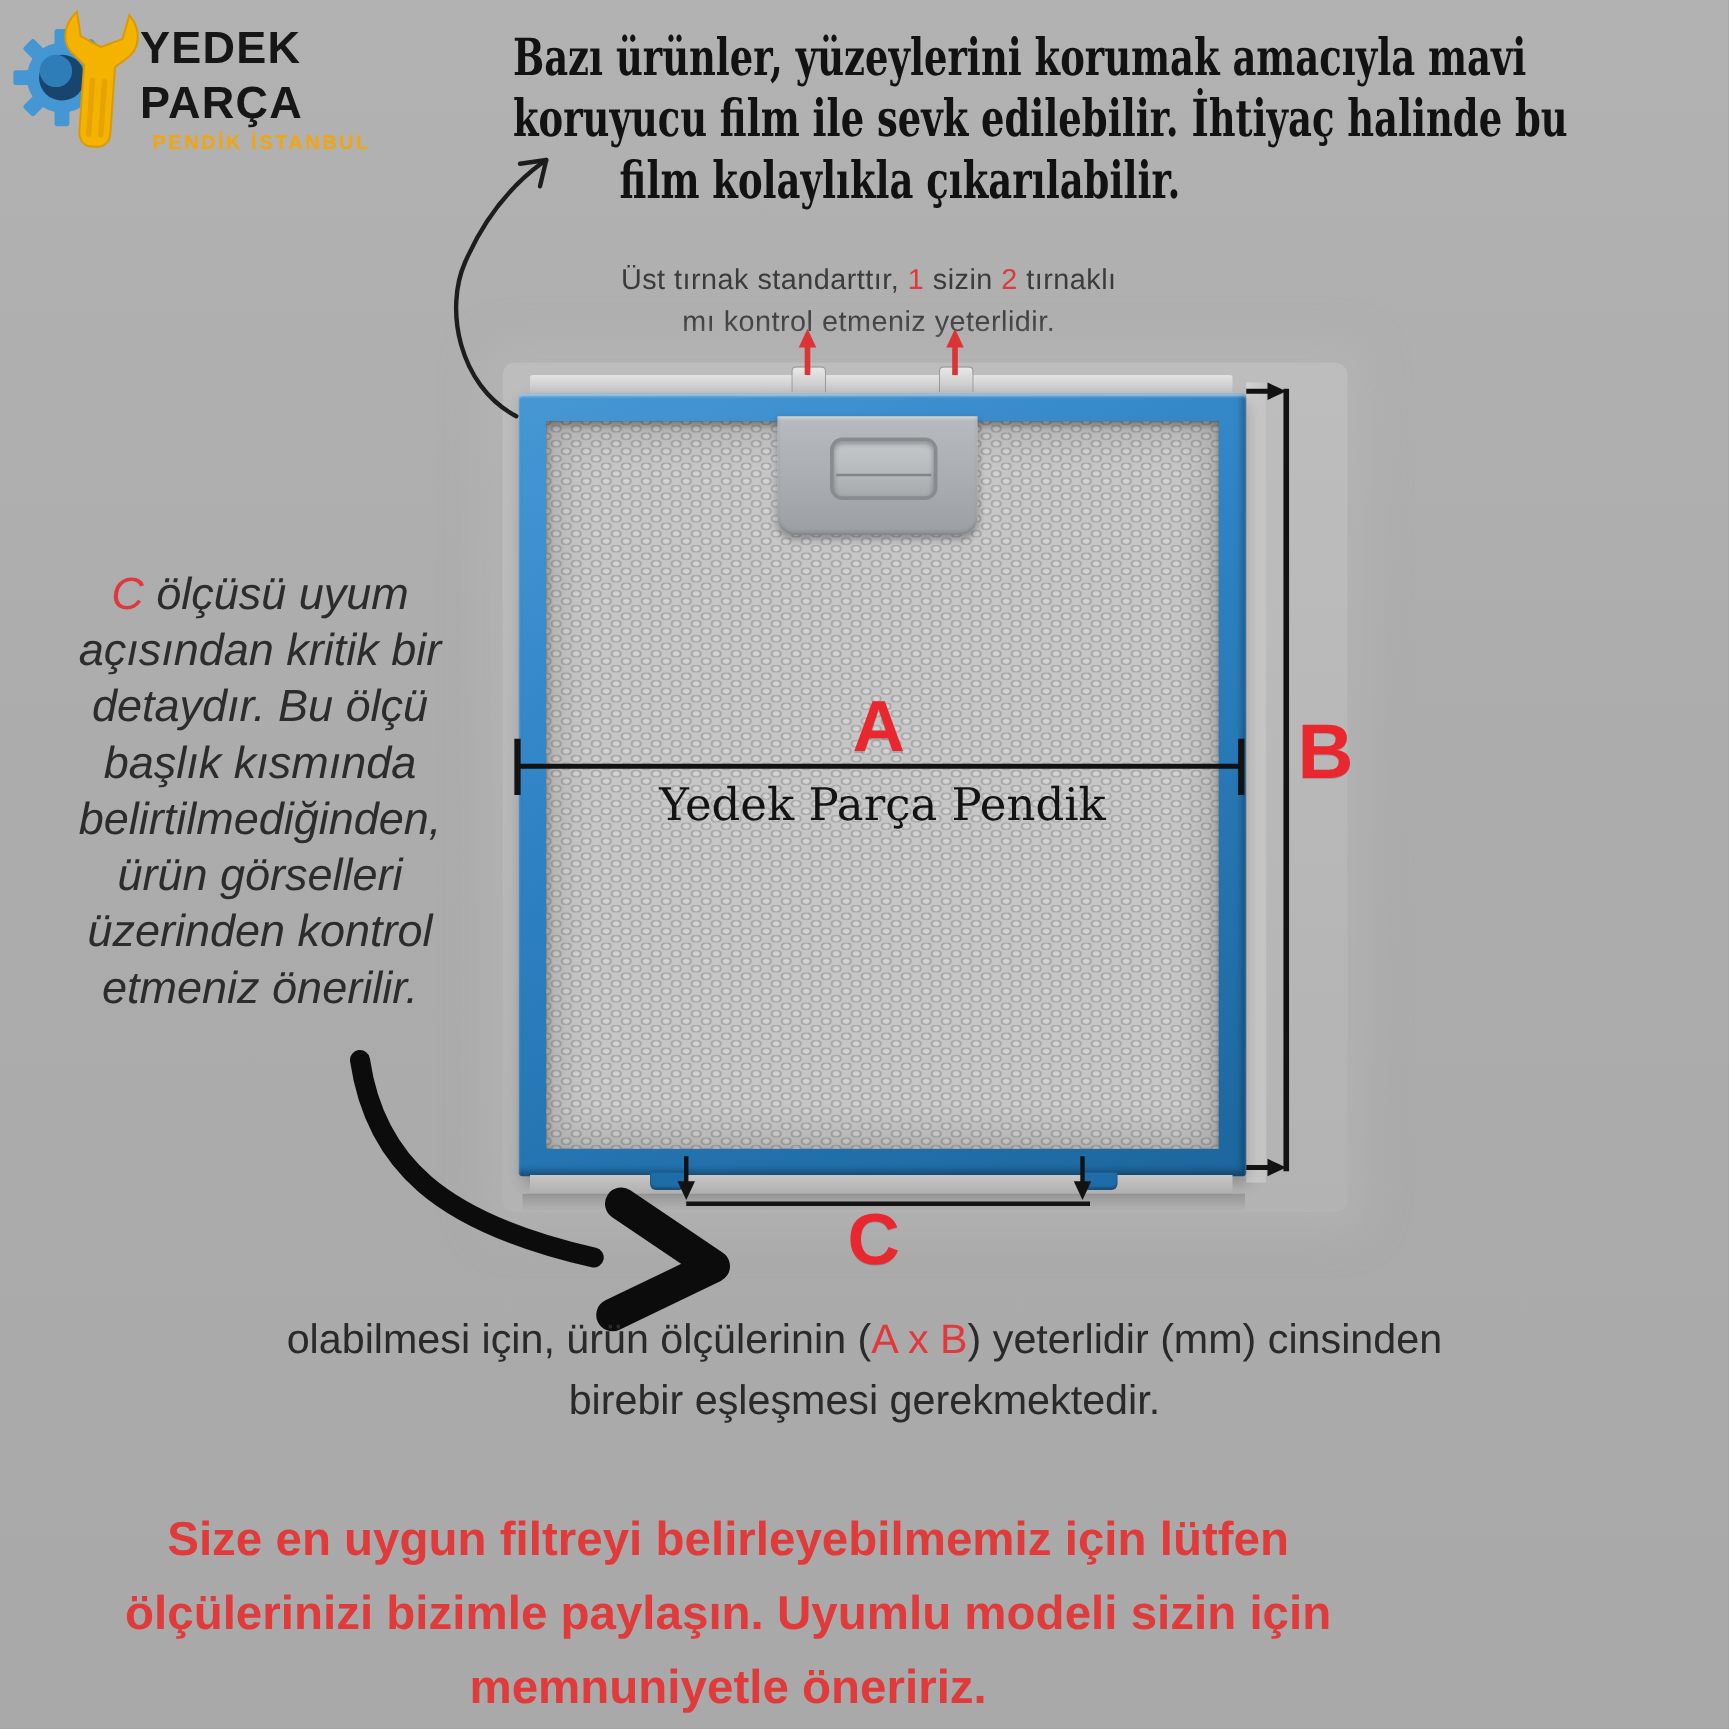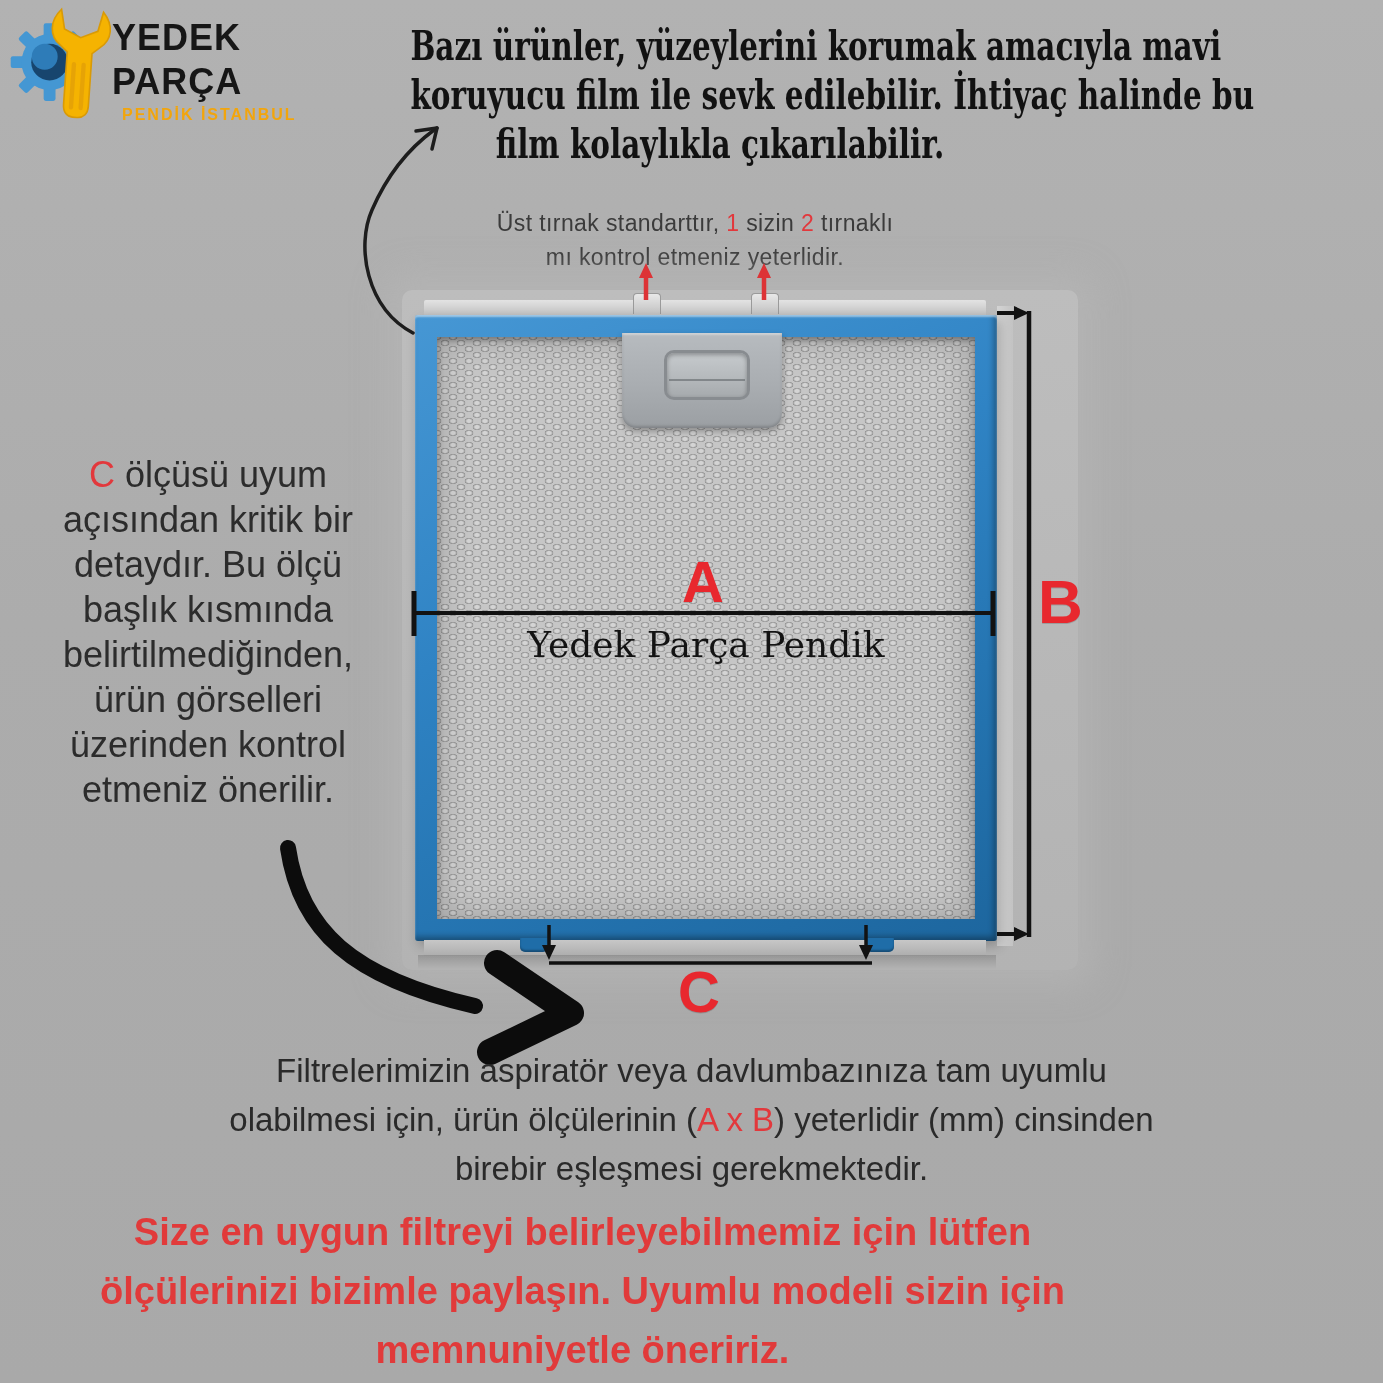--- a/index.html
+++ b/index.html
@@ -71,21 +71,21 @@
   .dim-label{position:absolute;font-weight:bold;color:#e8282e;
     text-shadow:0 1px 0 rgba(0,0,0,.15);}
   .dim-a{left:682px;top:548px;font-size:58px;}
   .dim-b{left:1038px;top:566px;font-size:62px;}
   .dim-c{left:678px;top:958px;font-size:58px;}
   .watermark{position:absolute;left:415px;top:624px;width:582px;text-align:center;
     font-family:"DejaVu Serif",serif;font-weight:normal;font-size:36px;color:#131313;}
 
   
   .left-note{position:absolute;left:8px;top:452px;width:400px;text-align:center;
-    font-size:36px;line-height:45px;color:#2c2c2c;}
+    font-size:36px;line-height:45px;color:#2c2c2c;font-style:italic;}
 
   
   .fit-note{position:absolute;left:0;top:1046px;width:1383px;text-align:center;
     font-size:33px;line-height:49px;color:#2a2a2a;}
   .cta-note{position:absolute;left:0;top:1203px;width:1165px;text-align:center;
     font-size:38px;line-height:59px;font-weight:bold;color:#e13a3a;}
 
   svg.overlay{position:absolute;left:0;top:0;pointer-events:none;}
 </style>
 </head>
@@ -204,21 +204,20 @@
     <div>açısından kritik bir</div>
     <div>detaydır. Bu ölçü</div>
     <div>başlık kısmında</div>
     <div>belirtilmediğinden,</div>
     <div>ürün görselleri</div>
     <div>üzerinden kontrol</div>
     <div>etmeniz önerilir.</div>
   </div>
 
   <div class="fit-note">
-    <div>Filtrelerimizin aspiratör veya davlumbazınıza tam uyumlu</div>
     <div><span>olabilmesi için, ürün ölçülerinin (</span><span class="red">A x B</span><span>) yeterlidir (mm) cinsinden</span></div>
     <div>birebir eşleşmesi gerekmektedir.</div>
   </div>
 
   <div class="cta-note">
     <div>Size en uygun filtreyi belirleyebilmemiz için lütfen</div>
     <div>ölçülerinizi bizimle paylaşın. Uyumlu modeli sizin için</div>
     <div>memnuniyetle öneririz.</div>
   </div>
 

